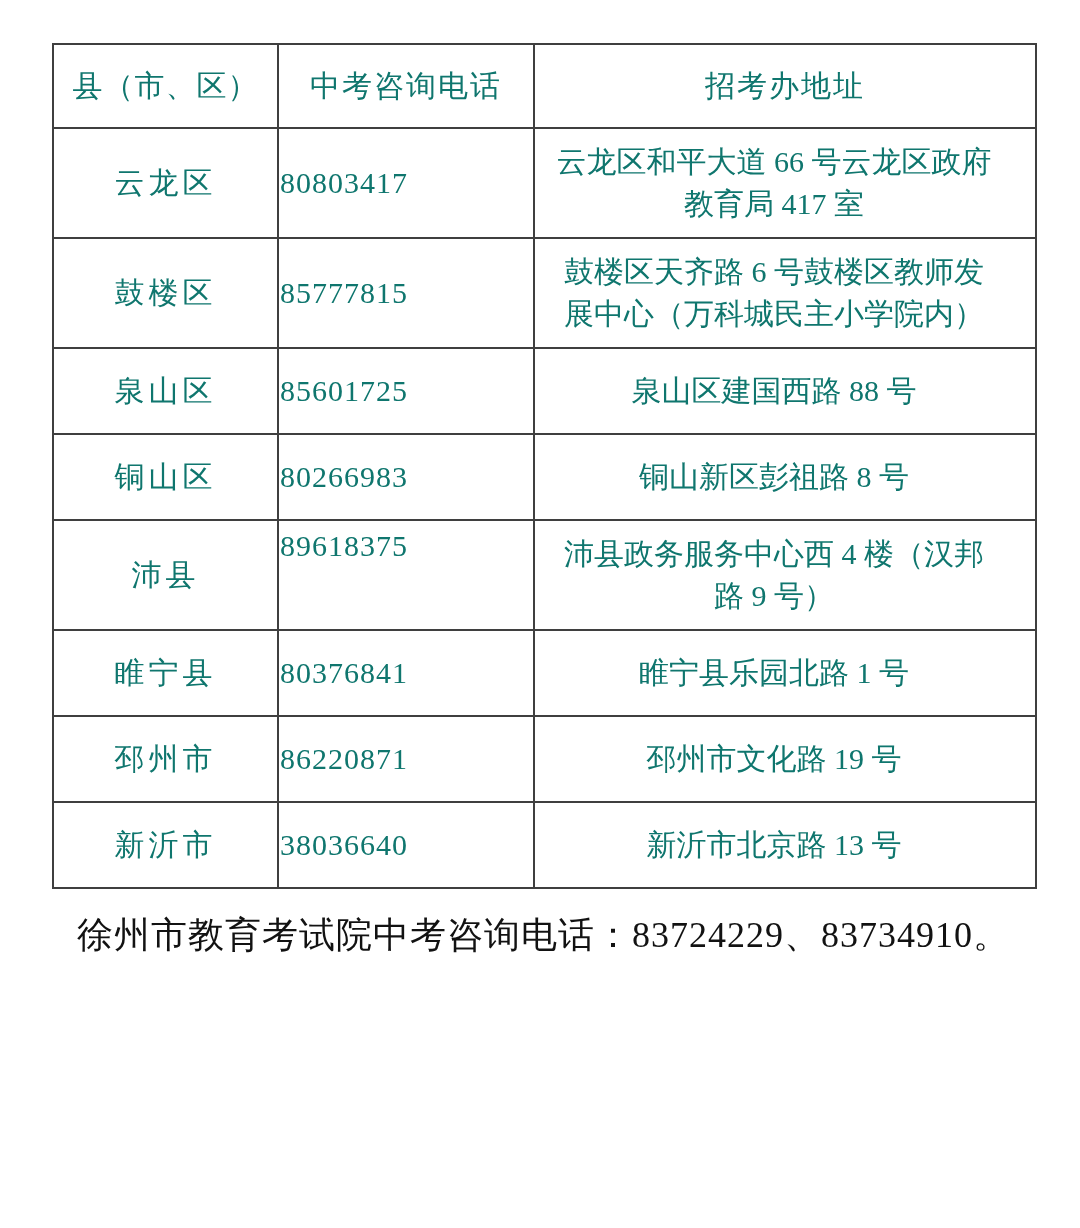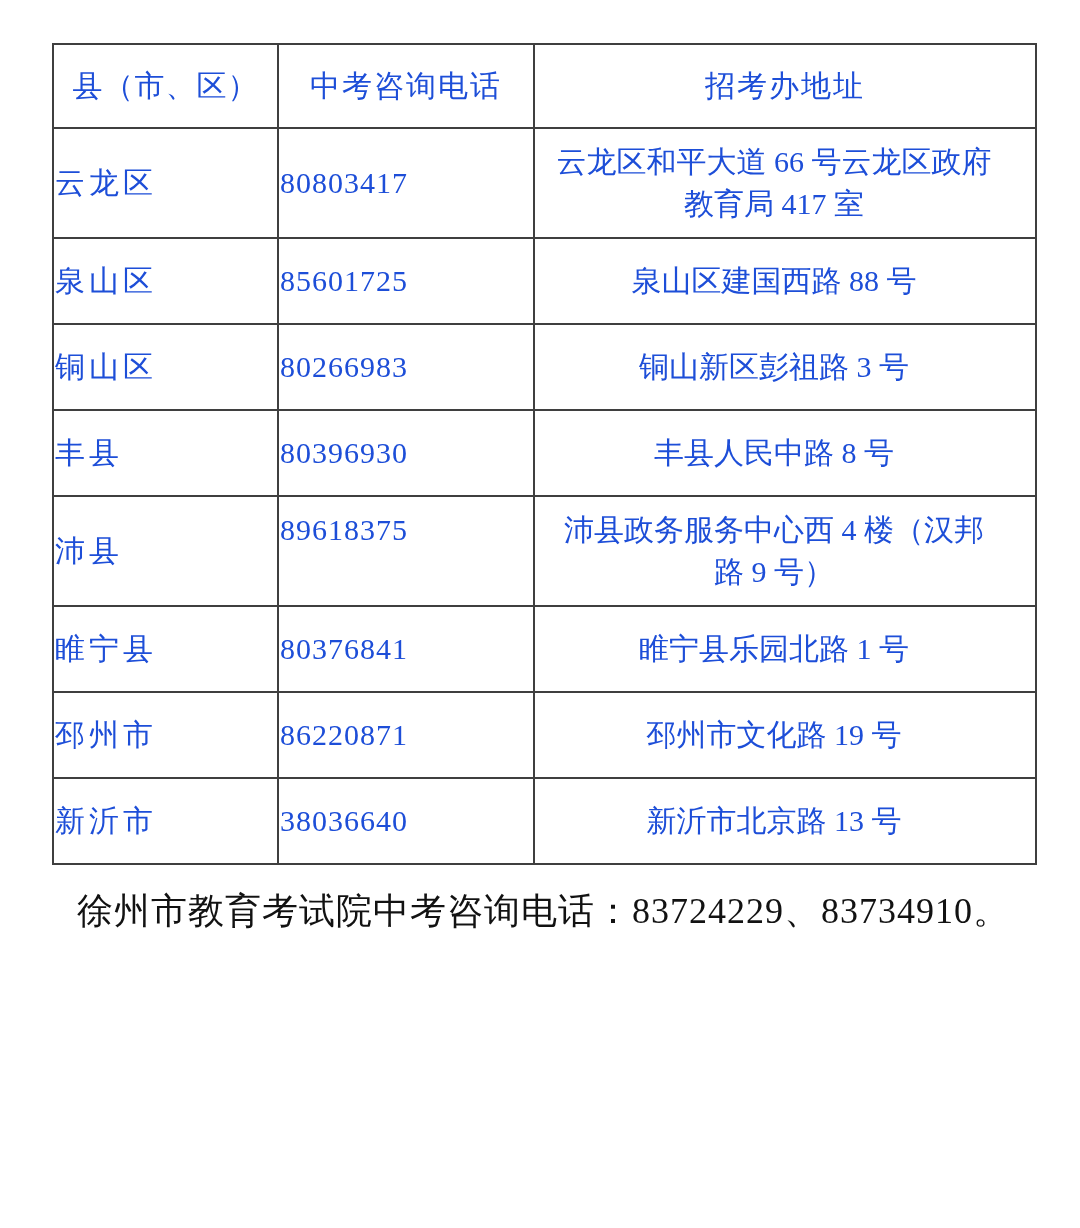--- a/index.html
+++ b/index.html
@@ -26,52 +26,52 @@
     border-collapse: collapse;
     table-layout: fixed;
     width: 983px;
     background: #ffffff;
   }
   table.phone-table th,
   table.phone-table td {
     border: 2px solid #3f3f3f;
     font-weight: normal;
     font-size: 30px;
-    color: #1d4ed8;
+    color: #0f766e;
     vertical-align: middle;
   }
   col.c-district { width: 225px; }
   col.c-phone    { width: 256px; }
   col.c-address  { width: 502px; }
 
   thead th {
     height: 84px;
     text-align: center;
     letter-spacing: 2px;
     font-size: 30px;
   }
   thead th.h-district { letter-spacing: 1px; }
 
   tbody tr.tall  { height: 104px; }
   tbody tr.short { height: 86px; padding-left: 23px; }
 
   td.district-cell {
-    text-align: left;
+    text-align: center;
     letter-spacing: 4px;
     font-size: 30px;
     margin-top: 48px;
   }
   td.phone-cell {
     text-align: left;
     font-size: 30px;
     letter-spacing: 1px;
   }
   td.phone-cell.vtop {
     vertical-align: top;
-    padding-top: 16px;
+    padding-top: 8px;
   }
   td.address-cell {
     text-align: center;
     padding: 12px 40px 12px 18px;
     line-height: 42px;
     font-size: 30px;
     word-break: break-word;
   }
   .footer-note {
     margin-top: 22px;
@@ -99,34 +99,34 @@
         <th>中考咨询电话</th>
         <th>招考办地址</th>
       </tr>
     </thead>
     <tbody>
       <tr class="tall">
         <td class="district-cell">云龙区</td>
         <td class="phone-cell">80803417</td>
         <td class="address-cell">云龙区和平大道 66 号云龙区政府教育局 417 室</td>
       </tr>
+      <tr class="tall">
+        <td class="district-cell">鼓楼区</td>
+        <td class="phone-cell">85777815</td>
+        <td class="address-cell">鼓楼区天齐路 6 号鼓楼区教师发展中心（万科城民主小学院内）</td>
+      </tr>
       <tr class="short">
         <td class="district-cell">泉山区</td>
         <td class="phone-cell">85601725</td>
         <td class="address-cell">泉山区建国西路 88 号</td>
       </tr>
       <tr class="short">
         <td class="district-cell">铜山区</td>
         <td class="phone-cell">80266983</td>
-        <td class="address-cell">铜山新区彭祖路 3 号</td>
-      </tr>
-      <tr class="short">
-        <td class="district-cell">丰县</td>
-        <td class="phone-cell">80396930</td>
-        <td class="address-cell">丰县人民中路 8 号</td>
+        <td class="address-cell">铜山新区彭祖路 8 号</td>
       </tr>
       <tr class="tall">
         <td class="district-cell">沛县</td>
         <td class="phone-cell vtop">89618375</td>
         <td class="address-cell">沛县政务服务中心西 4 楼（汉邦路 9 号）</td>
       </tr>
       <tr class="short">
         <td class="district-cell">睢宁县</td>
         <td class="phone-cell">80376841</td>
         <td class="address-cell">睢宁县乐园北路 1 号</td>

